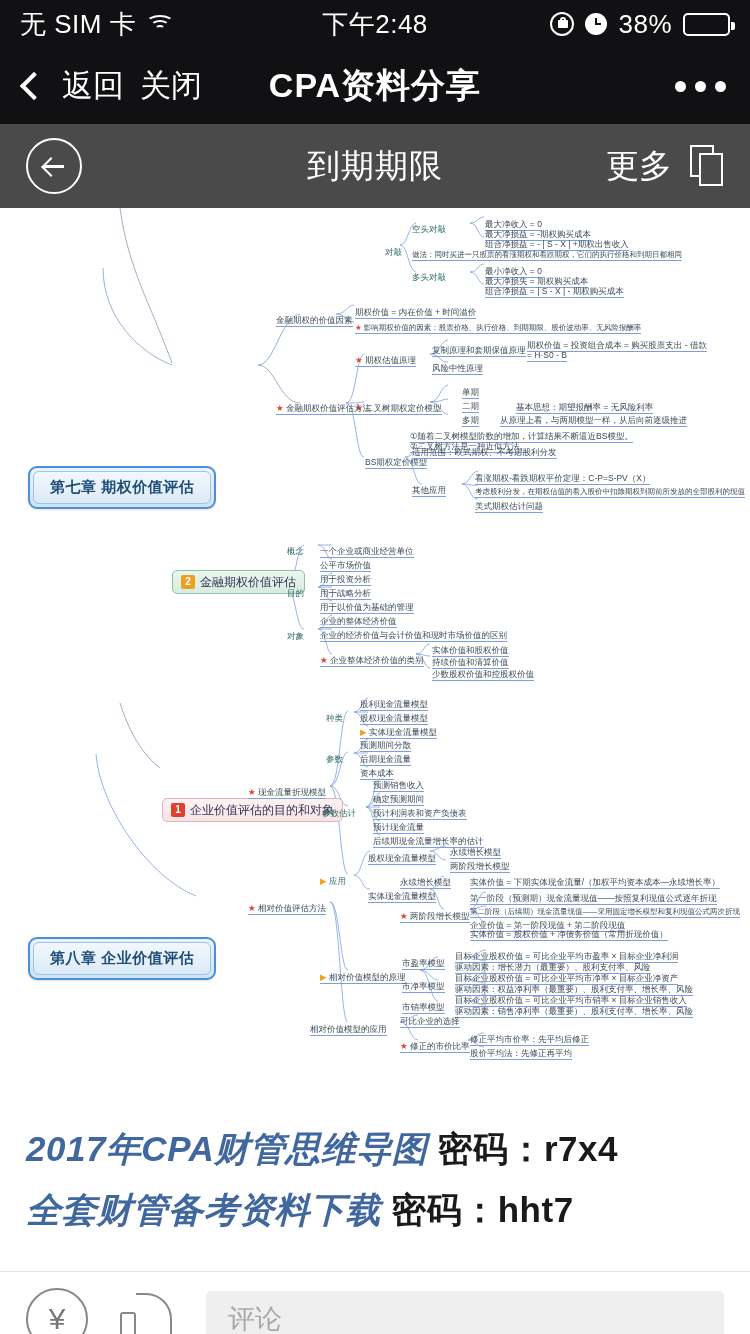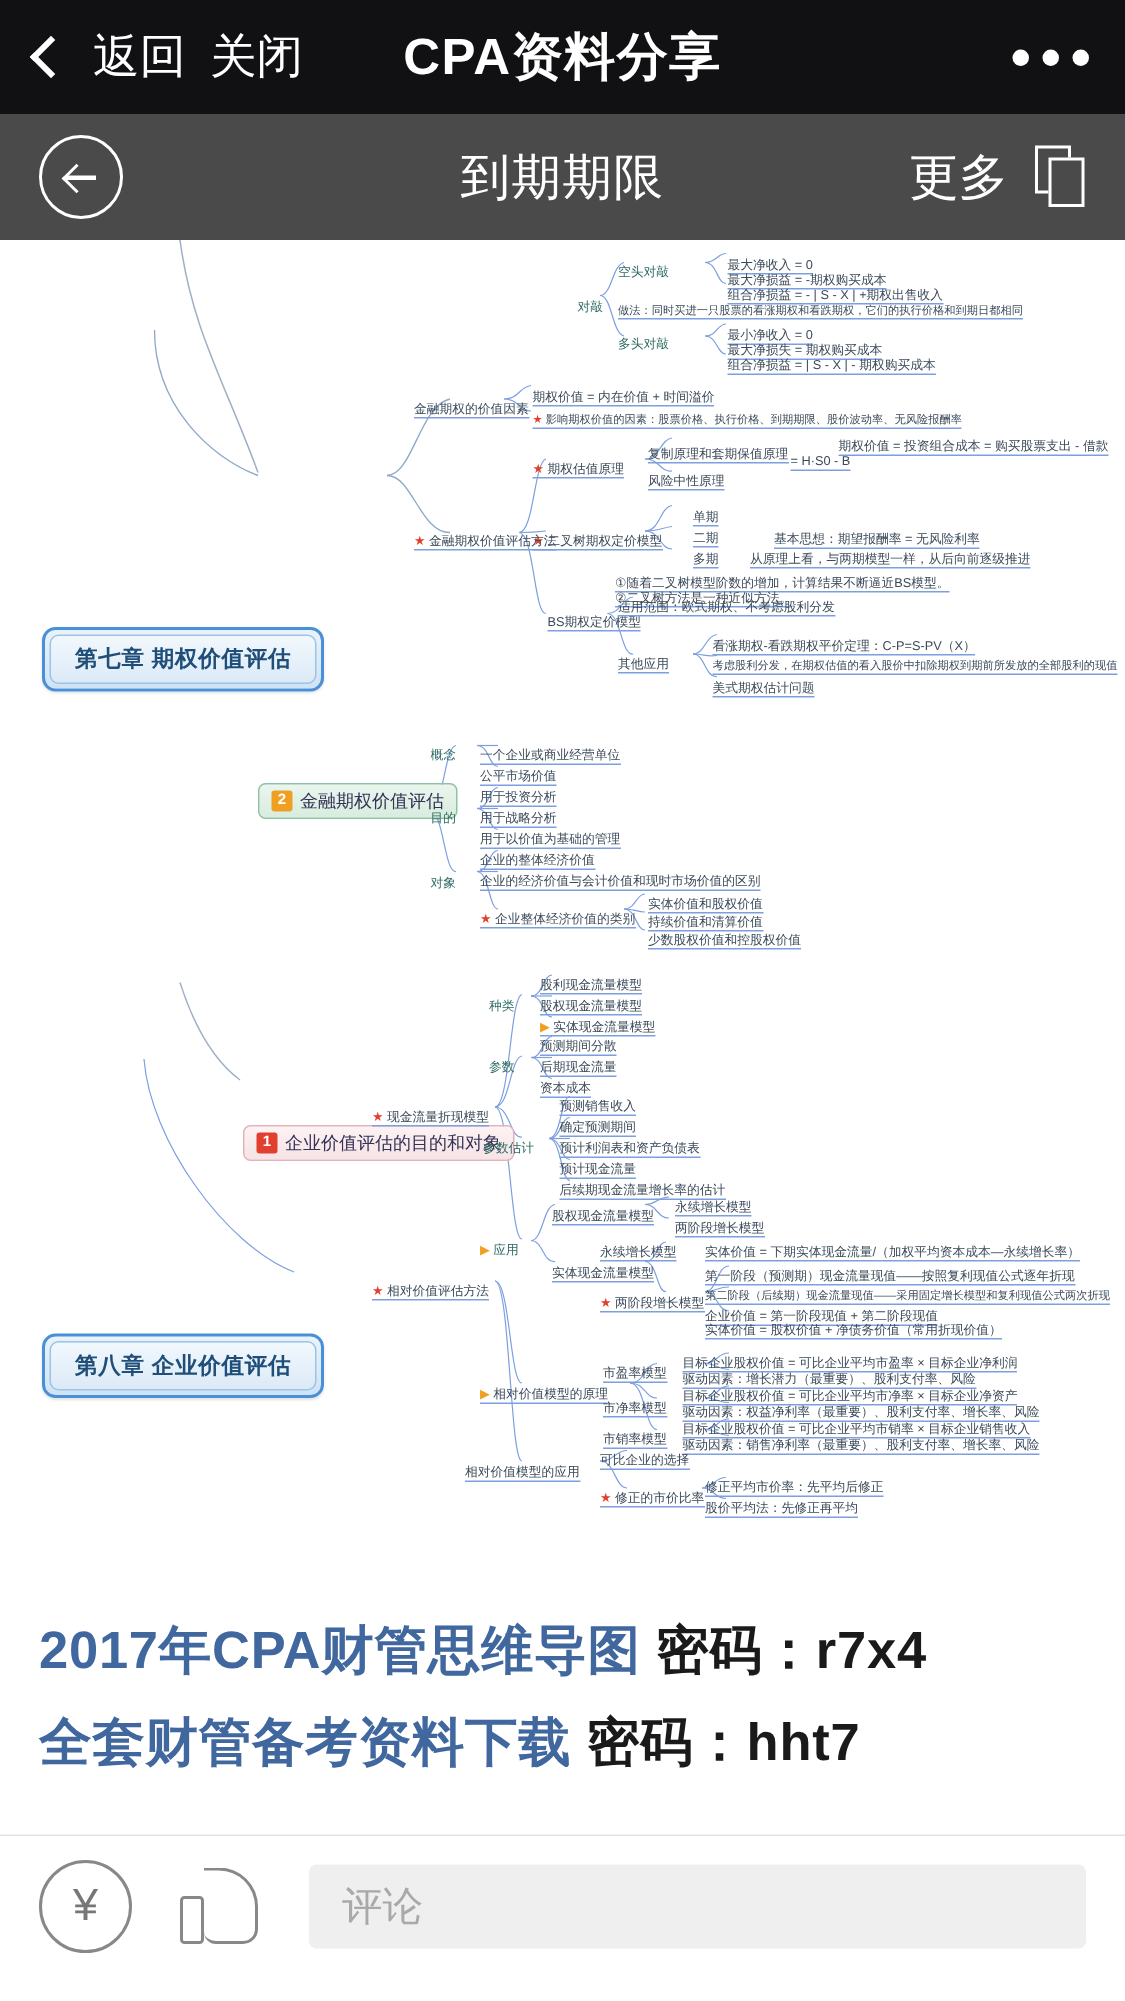--- a/index.html
+++ b/index.html
@@ -99,21 +99,21 @@
     border-bottom:1px solid #7d9fe0;padding-bottom:1px;line-height:1.2;filter:blur(.25px);}
   .leaf.nb{border-bottom:none;}
   .leaf.teal{color:#2e6b63;border-bottom-color:#66a9a0;}
   .leaf.small{font-size:7.5px;}
   .leaf .st{color:#f0a020;}
   .leaf .st.red{color:#e2402f;}
 
   
   .linkblock{padding:34px 26px 30px 26px;box-sizing:border-box;}
   .linkline{font-size:35px;font-weight:700;line-height:1.75;color:#1a1a1a;letter-spacing:.5px;}
-  .linkline .lk{color:#40679e;}
+  .linkline .lk{color:#40679e;font-style:italic;}
 
   .divider{height:1px;background:#e2e2e2;margin:0;}
 
   
   .actionbar{display:flex;align-items:center;height:94px;padding:0 26px;box-sizing:border-box;gap:30px;}
   .rmb{width:58px;height:58px;border:2.5px solid #888;border-radius:50%;display:flex;align-items:center;
     justify-content:center;font-size:30px;color:#777;font-family:"Liberation Sans",sans-serif;}
   .thumb{width:58px;height:58px;position:relative;}
   .thumb:before{content:"";position:absolute;left:2px;top:22px;width:16px;height:32px;border:2.5px solid #888;
     border-radius:3px;box-sizing:border-box;}
@@ -121,20 +121,37 @@
     border:2.5px solid #888;border-left:none;box-sizing:border-box;
     border-radius:0 26px 10px 8px;}
   .cmtbox{flex:1;height:56px;background:#efefef;border-radius:5px;display:flex;align-items:center;
     padding:0 22px;box-sizing:border-box;color:#a9a9a9;font-size:27px;}
 </style>
 </head>
 <body>
 
 <div class="phone">
 
+  <div class="statusbar">
+    <div class="sb-left">
+      <span>无 SIM 卡</span>
+      <span class="wifi">
+          <i></i>
+          <i></i>
+          <i></i>
+        </span>
+    </div>
+    <div class="sb-center">下午2:48</div>
+    <div class="sb-right">
+      <span class="rotlock"></span>
+      <span class="alarm"></span>
+      <span>38%</span>
+      <span class="battery"><span class="lvl" id="batlvl" style="width: 38%;"></span></span>
+    </div>
+  </div>
 
   <div class="navbar">
     <div class="nav-left">
       <span class="chev"></span>
       <span>返回</span>
       <span>关闭</span>
     </div>
     <div class="nav-title">CPA资料分享</div>
     <div class="nav-dots">
         <span></span>
@@ -279,21 +296,21 @@
         <div class="leaf nb teal" style="left: 412px; top: 64px;">多头对敲</div>
         <div class="leaf" style="left: 485px; top: 58px;">最小净收入 = 0</div>
         <div class="leaf" style="left: 485px; top: 68px;">最大净损失 = 期权购买成本</div>
         <div class="leaf" style="left: 485px; top: 78px;">组合净损益 = | S - X | - 期权购买成本</div>
         <div class="leaf nb teal" style="left: 385px; top: 39px;">对敲</div>
         <div class="leaf" style="left: 276px; top: 107px;">金融期权的价值因素</div>
         <div class="leaf" style="left: 355px; top: 99px;">期权价值 = 内在价值 + 时间溢价</div>
         <div class="leaf small" style="left: 355px; top: 115px;"><span class="st red">★</span> 影响期权价值的因素：股票价格、执行价格、到期期限、股价波动率、无风险报酬率</div>
         <div class="leaf" style="left: 355px; top: 147px;"><span class="st red">★</span> 期权估值原理</div>
         <div class="leaf" style="left: 432px; top: 137px;">复制原理和套期保值原理</div>
-        <div class="leaf" style="left: 527px; top: 132px; margin-left: 32px;">期权价值 = 投资组合成本 = 购买股票支出 - 借款</div>
+        <div class="leaf" style="left: 527px; top: 132px;">期权价值 = 投资组合成本 = 购买股票支出 - 借款</div>
         <div class="leaf" style="left: 527px; top: 142px;">= H·S0 - B</div>
         <div class="leaf" style="left: 432px; top: 155px;">风险中性原理</div>
         <div class="leaf" style="left: 516px; top: 155px; margin-top: 39px;">基本思想：期望报酬率 = 无风险利率</div>
         <div class="leaf" style="left: 355px; top: 195px;"><span class="st red">★</span> 二叉树期权定价模型</div>
         <div class="leaf" style="left: 462px; top: 179px;">单期</div>
         <div class="leaf" style="left: 462px; top: 193px;">二期</div>
         <div class="leaf" style="left: 462px; top: 207px;">多期</div>
         <div class="leaf" style="left: 500px; top: 207px;">从原理上看，与两期模型一样，从后向前逐级推进</div>
         <div class="leaf" style="left: 410px; top: 223px;">①随着二叉树模型阶数的增加，计算结果不断逼近BS模型。</div>
         <div class="leaf" style="left: 410px; top: 233px;">②二叉树方法是一种近似方法。</div>

